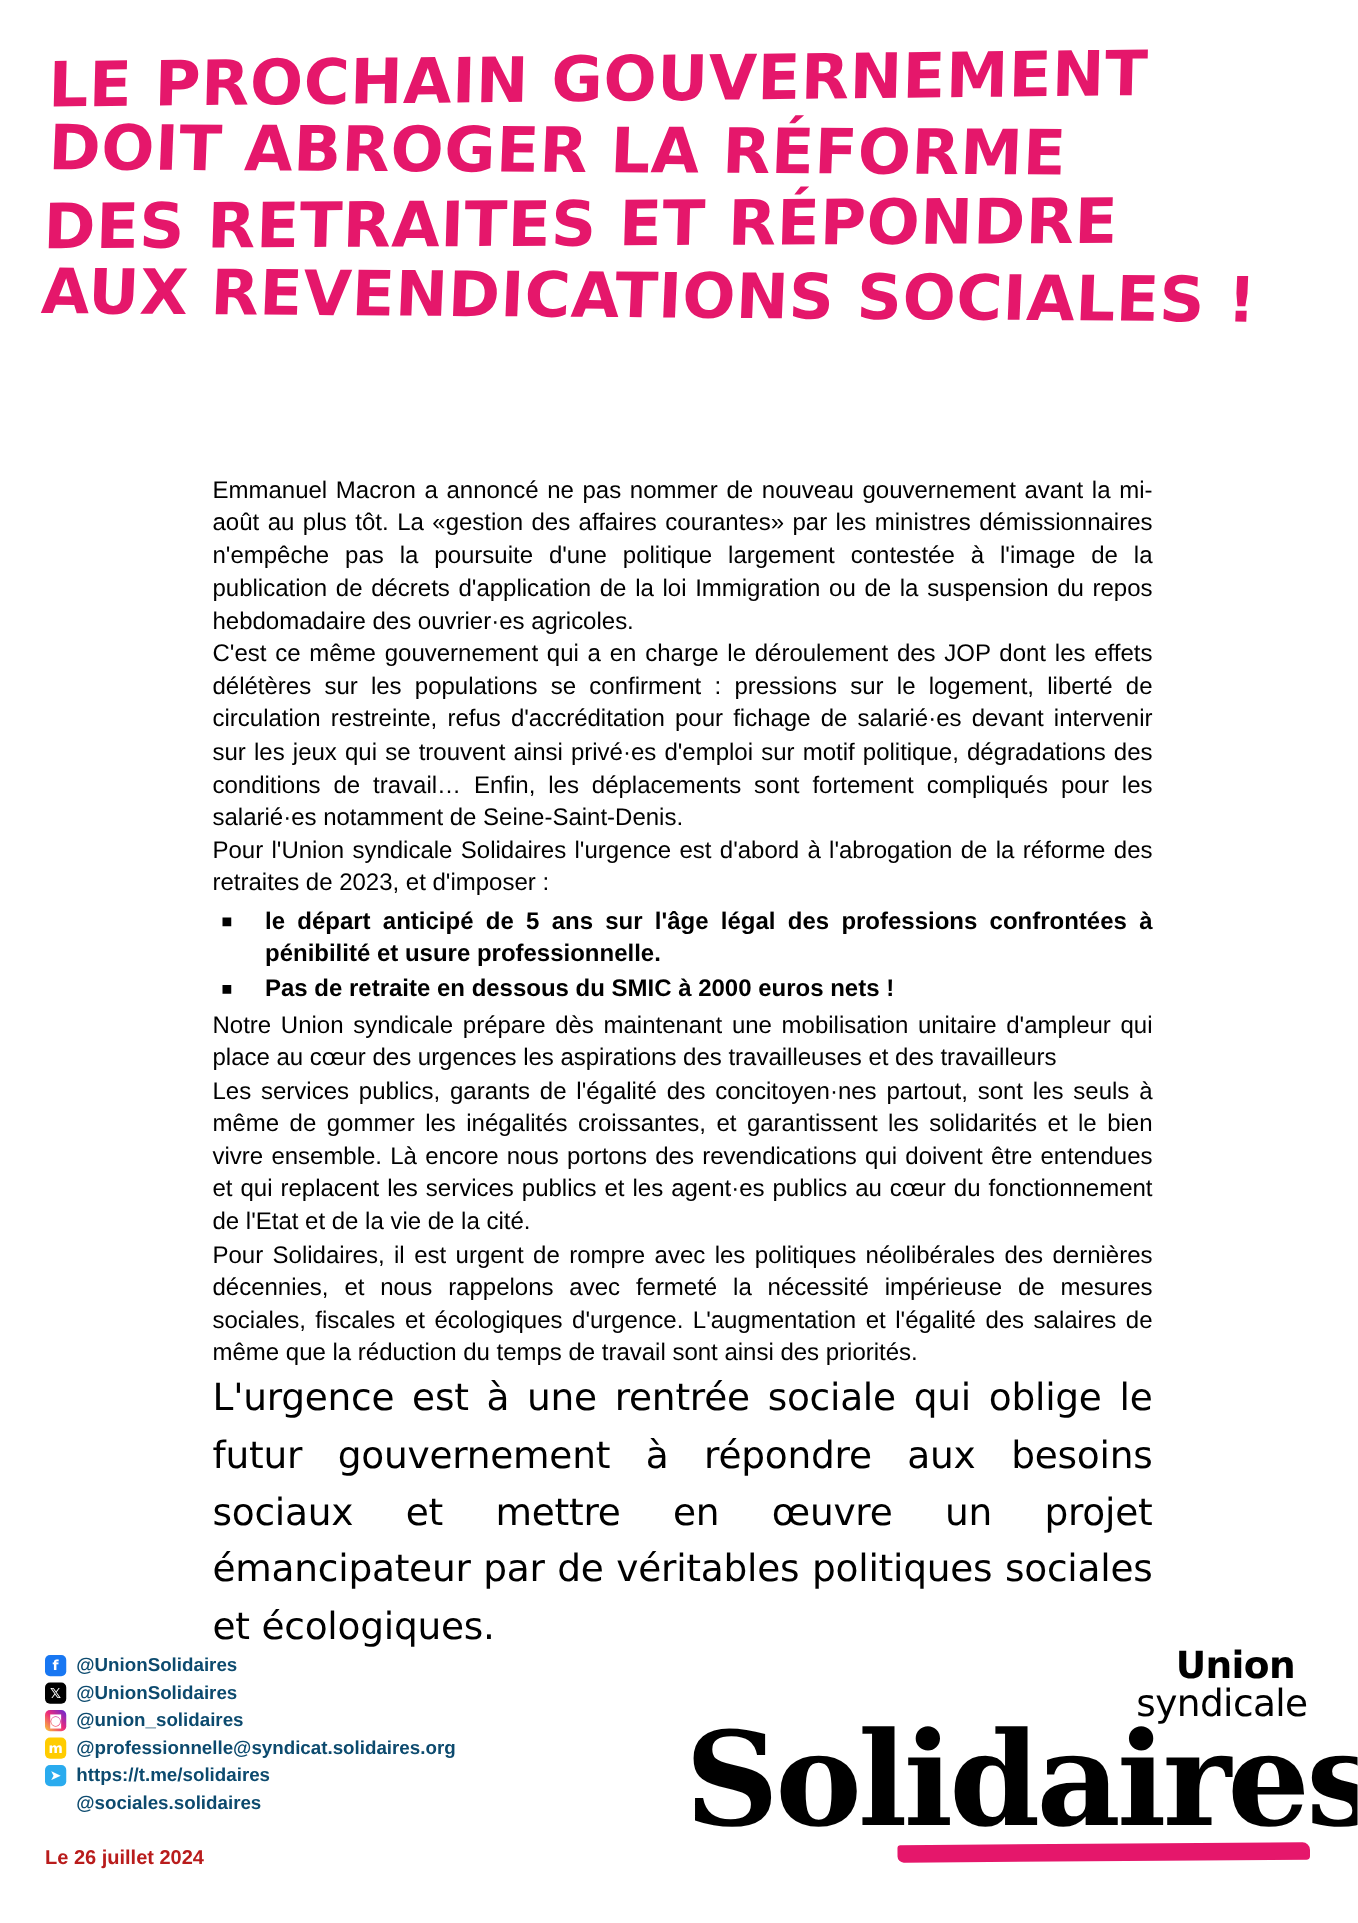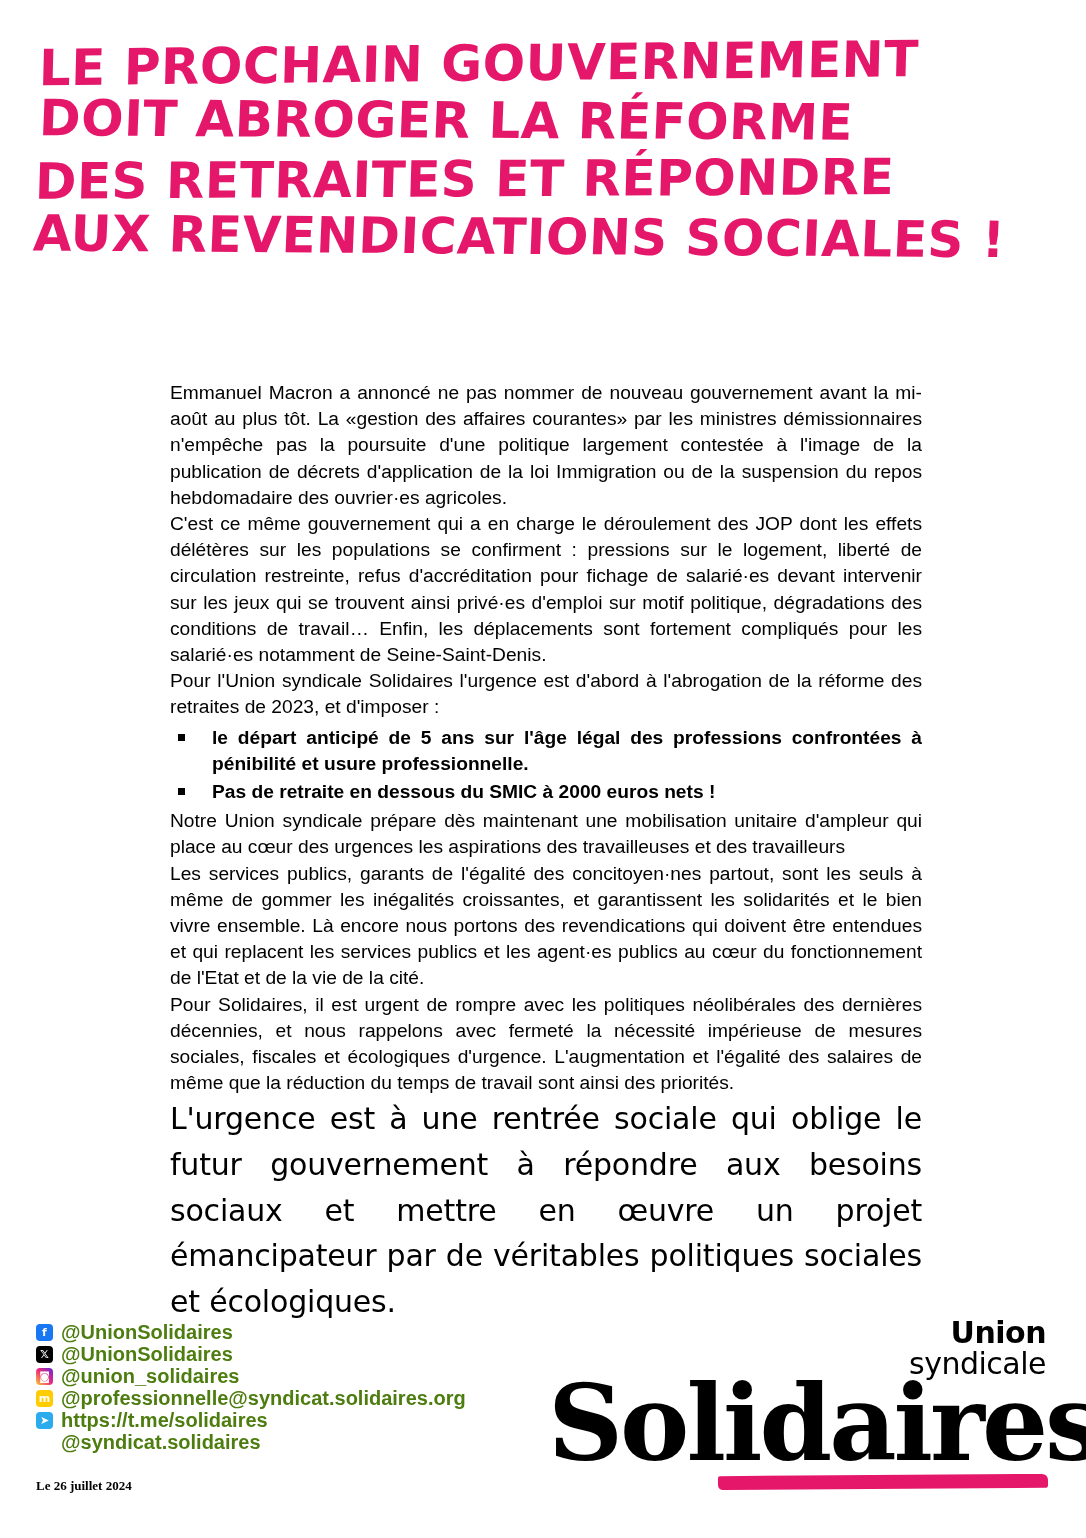--- a/index.html
+++ b/index.html
@@ -119,51 +119,50 @@
     font-family: "DejaVu Sans", sans-serif;
     line-height: 1;
   }
   .ic-fb { background: #1877f2; border-radius: 50%; font-family: "Liberation Serif", serif; font-size: 13px; }
   .ic-x  { background: #000000; font-size: 11px; }
   .ic-ig { background: linear-gradient(45deg,#f9ce34,#ee2a7b,#6228d7); }
   .ic-ma { background: #ffcc00; color: #000; }
   .ic-tg { background: #2aabee; border-radius: 50%; }
   .ic-tt { background: #ffffff; color: #000; }
   .social-row .handle {
-    color: #4d7c0f;
-    font-weight: bold;
-    font-size: 20px;
+    color: #0c4a6e;
+    font-weight: bold;
+    font-size: 15px;
     white-space: nowrap;
   }
   .date {
     position: absolute;
     left: 36px;
     top: 1478px;
-    color: #000000;
-    font-weight: bold;
-    font-size: 13px;
-    font-family: Liberation Serif, serif;
+    color: #b91c1c;
+    font-weight: bold;
+    font-size: 16px;
   }
 
   
   .logo {
     position: absolute;
     right: 38px;
     top: 1318px;
     width: 500px;
     text-align: right;
   }
   .logo-union {
     font-family: "DejaVu Sans", sans-serif;
     font-weight: bold;
     font-size: 30px;
     line-height: 1.0;
     letter-spacing: -0.5px;
     text-align: right;
-    margin-right: 2px;
+    margin-right: 12px;
   }
   .logo-syndicale {
     font-family: "DejaVu Sans", sans-serif;
     font-weight: normal;
     font-size: 30px;
     line-height: 1.05;
     letter-spacing: -0.5px;
     text-align: right;
     margin-right: 2px;
   }
@@ -230,21 +229,21 @@
     <div class="social-row">
       <span class="ic ic-ma">m</span>
       <span class="handle">@professionnelle@syndicat.solidaires.org</span>
     </div>
     <div class="social-row">
       <span class="ic ic-tg">➤</span>
       <span class="handle">https://t.me/solidaires</span>
     </div>
     <div class="social-row">
       <span class="ic ic-tt">♪</span>
-      <span class="handle">@syndicat.solidaires</span>
+      <span class="handle">@sociales.solidaires</span>
     </div>
   </div>
 
   <div class="date">Le 26 juillet 2024</div>
 
   <div class="logo">
     <div class="logo-union">Union</div>
     <div class="logo-syndicale">syndicale</div>
     <div class="logo-main">Solidaires</div>
     <div class="logo-underline"></div>

